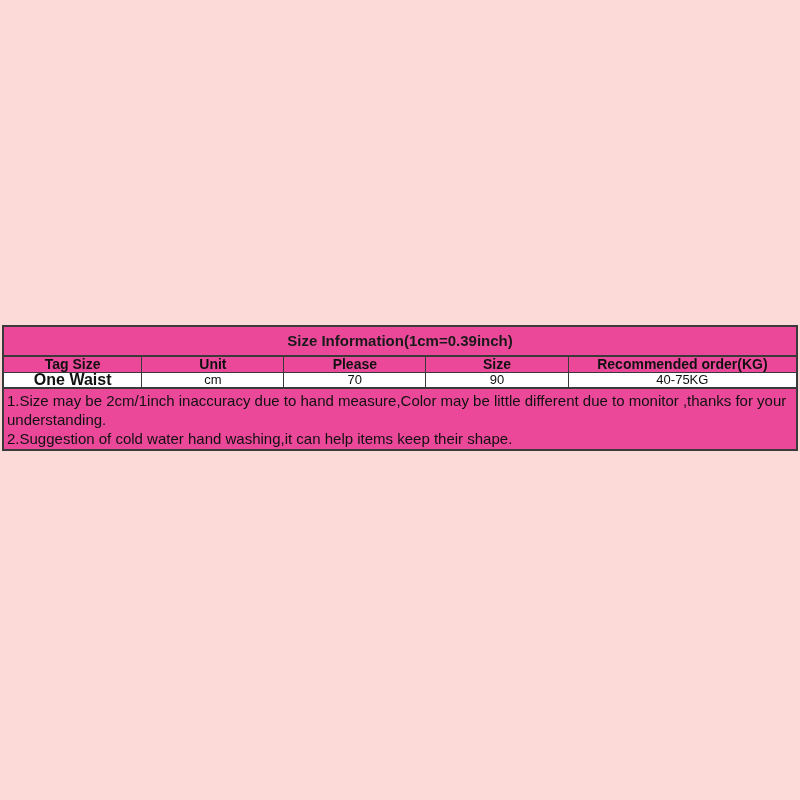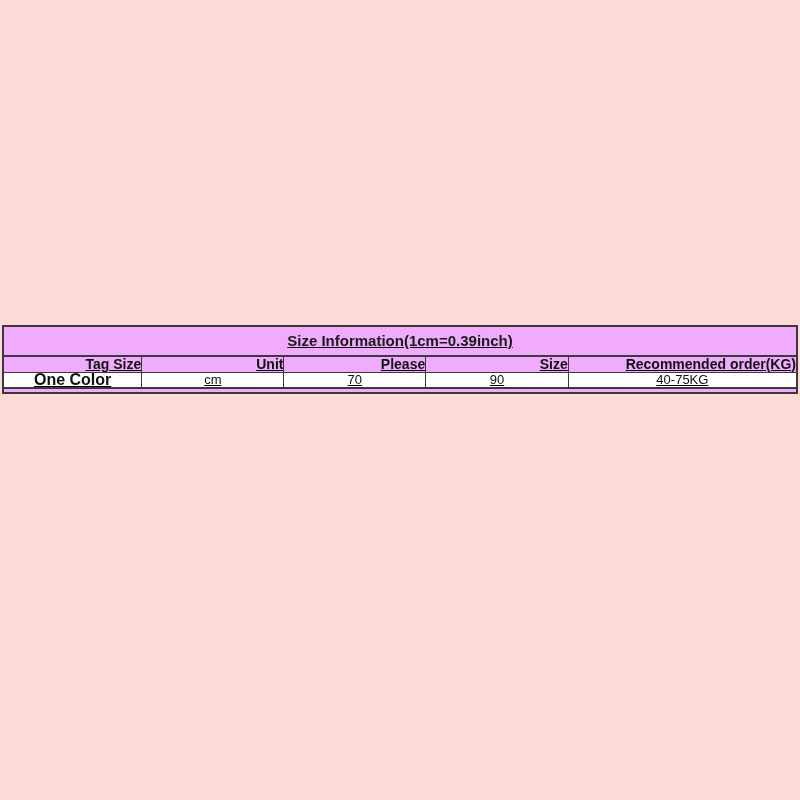--- a/index.html
+++ b/index.html
@@ -44,21 +44,21 @@
     border-collapse: collapse;
     table-layout: fixed;
   }
   table.size-chart th {
     border-top: 2px solid #3a3a3a;
     border-bottom: 1px solid #3a3a3a;
     height: 15px;
     line-height: 15px;
     font-size: 14px;
     font-weight: bold;
-    text-align: right;
+    text-align: center;
     padding: 0;
     color: #111;
     border-radius: 8px;
   }
   table.size-chart td {
     background: #ffffff;
     border-bottom: 2px solid #3a3a3a;
     height: 14px;
     line-height: 14px;
     font-size: 13px;
@@ -80,21 +80,21 @@
     padding: 2px 4px 1px 3px;
     font-size: 15px;
     line-height: 19px;
     color: #111;
   }
 </style>
 </head>
 <body style="background: rgb(251, 218, 216);">
 
 <div class="page">
-  <div class="size-table" style="background: #f0abfc; text-decoration: underline;">
+  <div class="size-table" style="background: #ec4899;">
 
     <div class="title-area">
       <div class="title">Size Information(1cm=0.39inch)</div>
     </div>
 
     <table class="size-chart">
       <colgroup>
         <col style="width:17.4%">
         <col style="width:17.95%">
         <col style="width:17.9%">
@@ -105,26 +105,28 @@
         <tr>
           <th>Tag Size</th>
           <th>Unit</th>
           <th>Please</th>
           <th>Size</th>
           <th>Recommended order(KG)</th>
         </tr>
       </thead>
       <tbody>
         <tr>
-          <td class="tag-size-cell">One Color</td>
+          <td class="tag-size-cell">One Waist</td>
           <td>cm</td>
           <td>70</td>
           <td>90</td>
           <td>40-75KG</td>
         </tr>
       </tbody>
     </table>
 
     <div class="notes">
+      <div class="note">1.Size may be 2cm/1inch inaccuracy due to hand measure,Color may be little different due to monitor ,thanks for your understanding.</div>
+      <div class="note">2.Suggestion of cold water hand washing,it can help items keep their shape.</div>
     </div>
 
   </div>
 </div>
 
 </body></html>

